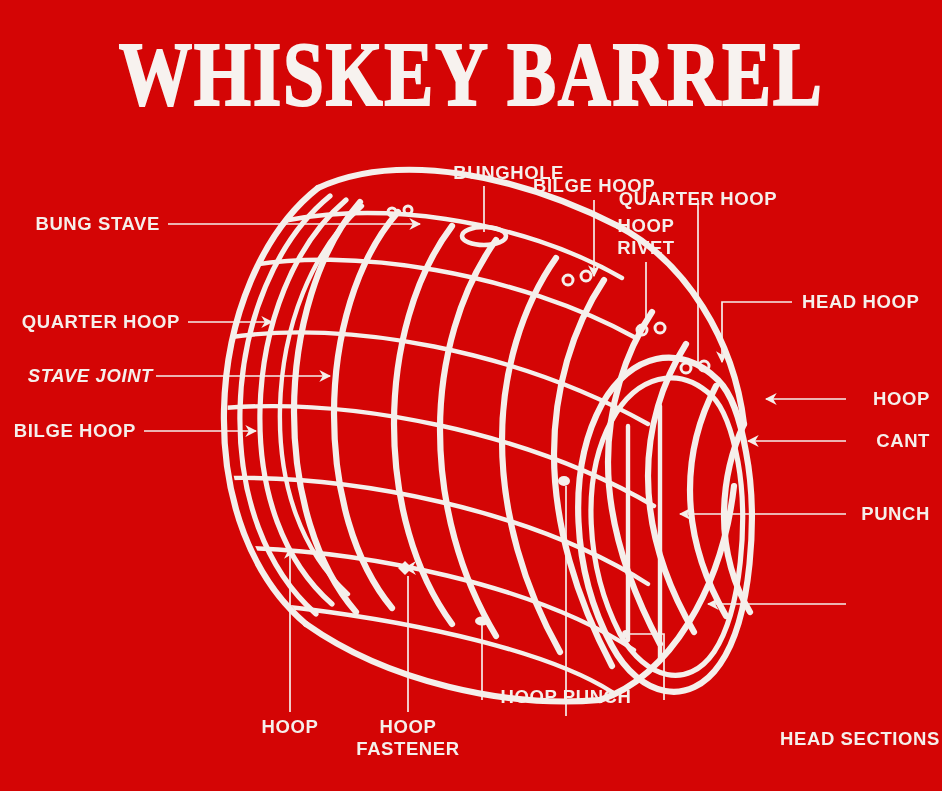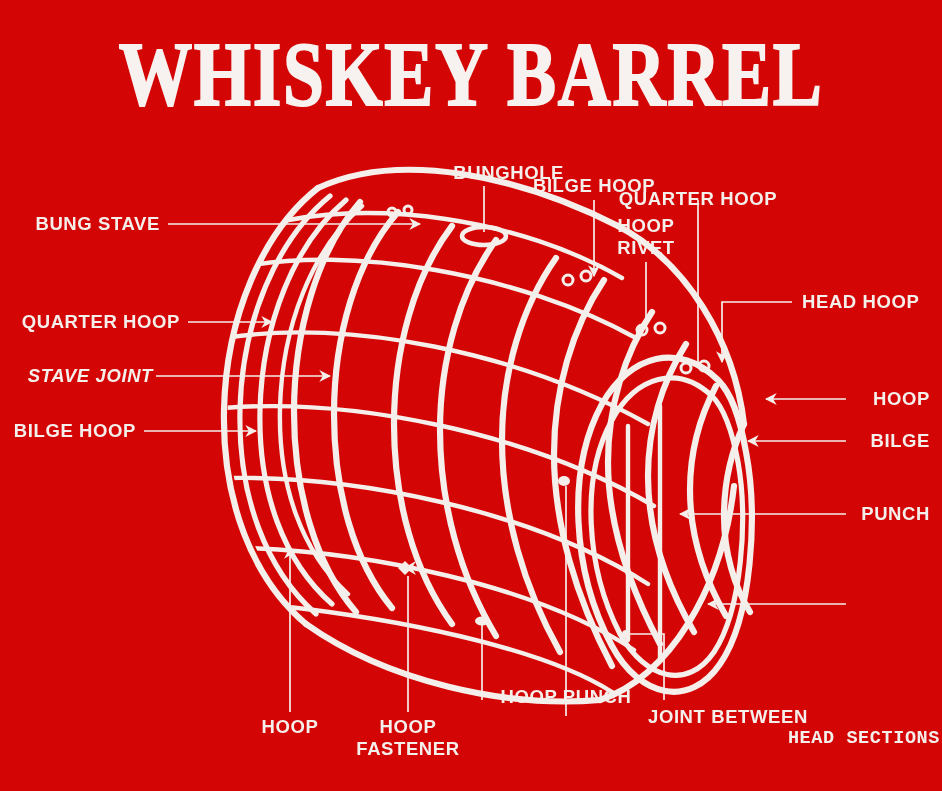--- a/index.html
+++ b/index.html
@@ -206,29 +206,28 @@
 
   <div class="lbl c" style="left:598px;top:188px;width:200px;">QUARTER HOOP</div>
 
   <div class="lbl c" style="left:596px;top:215px;width:100px;">HOOP
 RIVET</div>
 
   <div class="lbl l" style="left:802px;top:291px;width:140px;">HEAD HOOP</div>
 
   <div class="lbl r" style="left:762px;top:388px;width:168px;">HOOP</div>
 
-  <div class="lbl r" style="left:762px;top:430px;width:168px;">BILGE</div>
+  <div class="lbl r" style="left:762px;top:430px;width:168px;">CANT</div>
 
   <div class="lbl r" style="left:762px;top:503px;width:168px;">PUNCH</div>
 
 
   <div class="lbl c" style="left:230px;top:716px;width:120px;">HOOP</div>
 
   <div class="lbl c" style="left:338px;top:716px;width:140px;">HOOP
 FASTENER</div>
 
   <div class="lbl c" style="left:488px;top:686px;width:156px;">HOOP PUNCH</div>
 
-  <div class="lbl l" style="left:648px;top:706px;width:200px;">JOINT BETWEEN</div>
-
-  <div class="lbl r" style="left:702px;top:728px;width:238px;font-family:Liberation Mono, monospace;">HEAD SECTIONS</div>
+
+  <div class="lbl r" style="left:702px;top:728px;width:238px;">HEAD SECTIONS</div>
 
 </div>
 
 </body></html>

